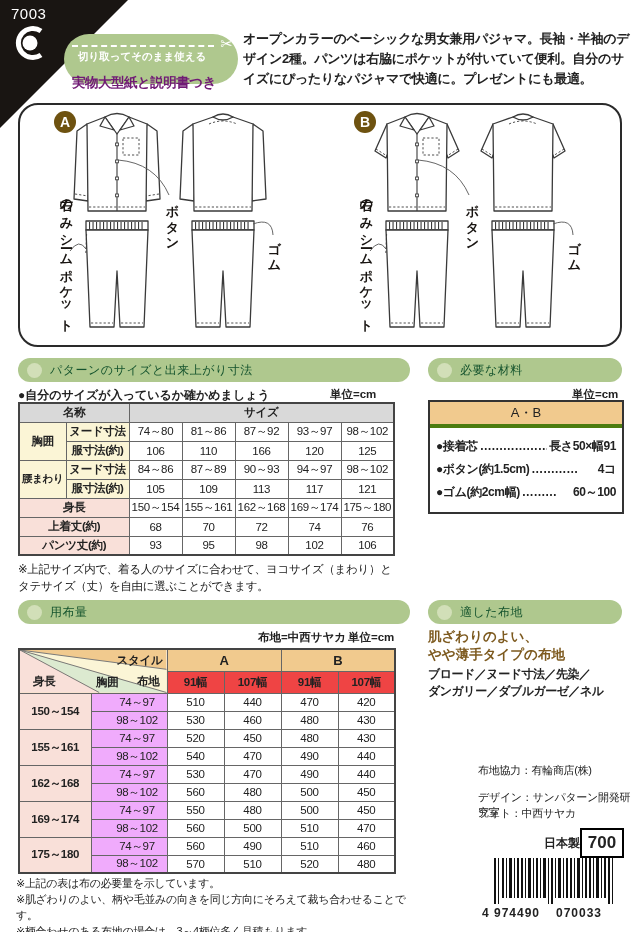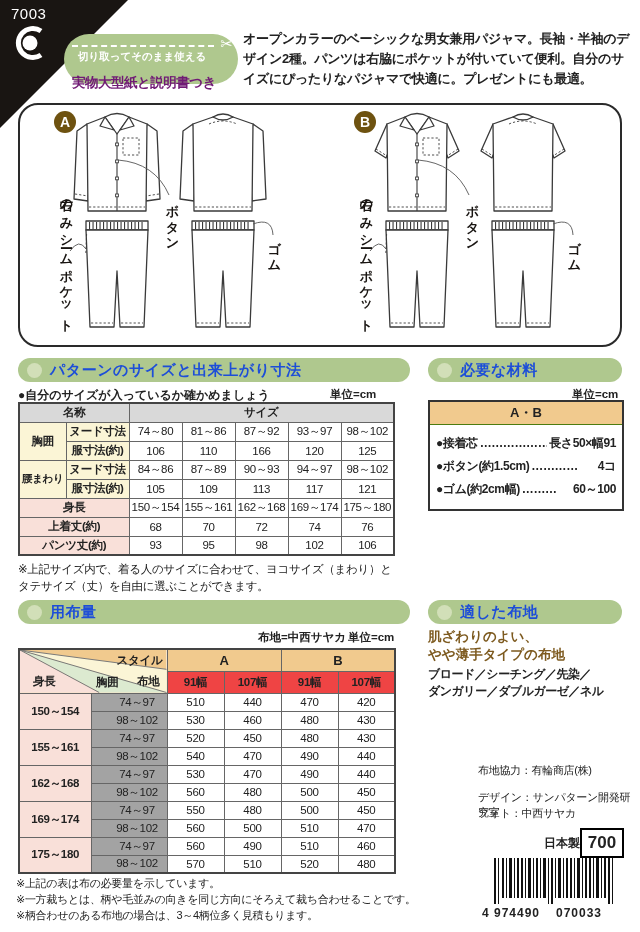--- a/index.html
+++ b/index.html
@@ -33,49 +33,49 @@
     background:#6e5210;color:#fff;font-size:14px;font-weight:bold;display:flex;align-items:center;justify-content:center;}
   .vlabel{position:absolute;writing-mode:vertical-rl;text-orientation:upright;
     font-size:13px;font-weight:bold;letter-spacing:2px;color:#191512;line-height:1;}
   .btn-label{left:146px;top:90px;}
   .elastic-label{left:248px;top:128px;}
   .pocket-label{left:40px;top:84px;}
   
   .bar{position:absolute;height:24px;background:#afc88e;border-radius:13px;display:flex;align-items:center;
        gap:8px;padding-left:9px;box-sizing:border-box;}
   .bar-dot{width:15px;height:15px;border-radius:50%;background:#d2dfb8;}
-  .bar-title{color:#1d4ed8;font-size:15px;font-weight:700;letter-spacing:0.5px;white-space:nowrap;}
+  .bar-title{color:#14532d;font-size:12px;font-weight:400;letter-spacing:0.5px;white-space:nowrap;}
   .unit{position:absolute;font-size:11.5px;font-weight:bold;}
   
   table{border-collapse:collapse;table-layout:fixed;position:absolute;background:#fff;}
   td{border:1px solid #666;text-align:center;vertical-align:middle;font-size:11.5px;
      padding:0;letter-spacing:-0.3px;overflow:hidden;white-space:nowrap;}
   .size-table{left:18px;top:402px;width:377px;border:2px solid #444;}
   .size-table tr{height:19px;}
   .fab-table{left:18px;top:648px;width:376px;border:2px solid #444;}
   .fab-table tr.hrow{height:22px;}
   .fab-table tr{height:18px;}
   .ch{background:#d9d9d9;font-weight:bold;}
   .cy{background:#fbf5d6;font-weight:bold;}
   .cp{background:#f9e0d9;font-weight:bold;}
-  .cg{background:#a3a3a3;padding-left:16px;}
+  .cg{background:#f0abfc;padding-left:16px;}
   .co{background:#f1ca8e;font-weight:bold;font-size:13px;}
   .cc{background:#ef4444;font-weight:bold;}
   .corner-cell{position:relative;padding:12px;}
   .corner-cell svg{position:absolute;left:0;top:0;width:100%;height:100%;}
   .corner-cell span{position:absolute;font-size:11.5px;font-weight:bold;}
   .c-style{right:4px;top:3px;}
   .c-fabric{right:7px;top:24px;}
   .c-chest{left:76px;top:25px;}
   .c-height{left:13px;top:24px;}
   .footnote{position:absolute;font-size:11.5px;line-height:1.45;letter-spacing:-0.3px;}
   
   .mat-box{position:absolute;left:428px;top:400px;width:192px;border:2px solid #333;}
-  .mat-head{height:22px;background:#f1ca8e;border-bottom:1px solid #4d7c0f;display:flex;align-items:center;justify-content:center;
-            font-size:13px;font-weight:bold;}
+  .mat-head{height:22px;background:#f1ca8e;border-bottom:4px solid #4d7c0f;display:flex;align-items:center;justify-content:center;
+            font-size:13px;font-weight:normal;}
   .mat-items{padding:7px 6px 9px 6px;}
   .mat-row{display:flex;align-items:baseline;font-size:12px;font-weight:bold;line-height:1.9;letter-spacing:-0.4px;}
   .mat-lead{flex:1;overflow:hidden;white-space:nowrap;margin:0 2px;}
   
   .suit-sub{position:absolute;left:428px;top:628px;font-size:13.5px;font-weight:800;color:#7d5a1f;line-height:1.35;}
   .suit-fab{position:absolute;left:428px;top:666px;font-size:12px;font-weight:bold;line-height:1.45;letter-spacing:-0.5px;}
   .credit{position:absolute;font-size:11px;letter-spacing:-0.3px;}
   .madein{position:absolute;left:544px;top:835px;font-size:12px;font-weight:bold;}
   .price-box{position:absolute;left:580px;top:828px;width:40px;height:26px;border:2px solid #000;
              display:flex;align-items:center;justify-content:center;font-size:17px;font-weight:bold;}
@@ -436,34 +436,34 @@
       <td class="cg">98～102</td>
       <td>570</td>
       <td>510</td>
       <td>520</td>
       <td>480</td>
     </tr>
   </tbody>
     </table>
   <div class="footnote" style="left:16px;top:876px;width:410px;font-size:11px;">
     <div>※上記の表は布の必要量を示しています。</div>
-    <div>※一方裁ちとは、柄や毛並みの向きを同じ方向にそろえて裁ち合わせることです。</div>
+    <div>※肌ざわりのよい、柄や毛並みの向きを同じ方向にそろえて裁ち合わせることです。</div>
     <div>※柄合わせのある布地の場合は、3～4柄位多く見積もります。</div>
   </div>
 
   <div class="bar" style="left:428px;top:600px;width:194px;">
     <span class="bar-dot"></span>
     <span class="bar-title">適した布地</span>
   </div>
   <div class="suit-sub">
     <div>肌ざわりのよい、</div>
     <div>やや薄手タイプの布地</div>
   </div>
   <div class="suit-fab">
-    <div>ブロード／シーチング／先染／</div>
+    <div>ブロード／ヌード寸法／先染／</div>
     <div>ダンガリー／ダブルガーゼ／ネル</div>
   </div>
 
   <div class="credit" style="left:478px;top:763px;">布地協力：有輪商店(株)</div>
   <div class="credit" style="left:478px;top:790px;">デザイン：サンパターン開発研究室</div>
   <div class="credit" style="left:478px;top:806px;">フォト：中西サヤカ</div>
 
   <div class="madein">日本製</div>
   <div class="price-box">700</div>
   <div class="barcode">

